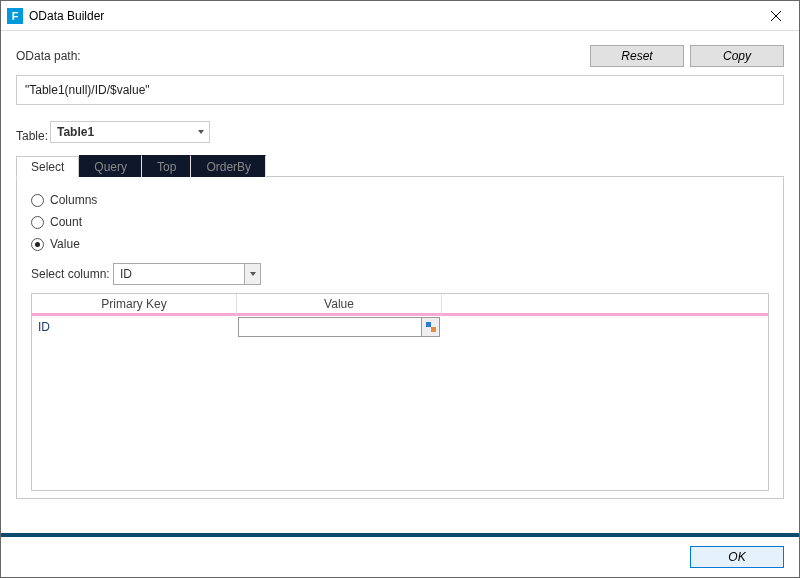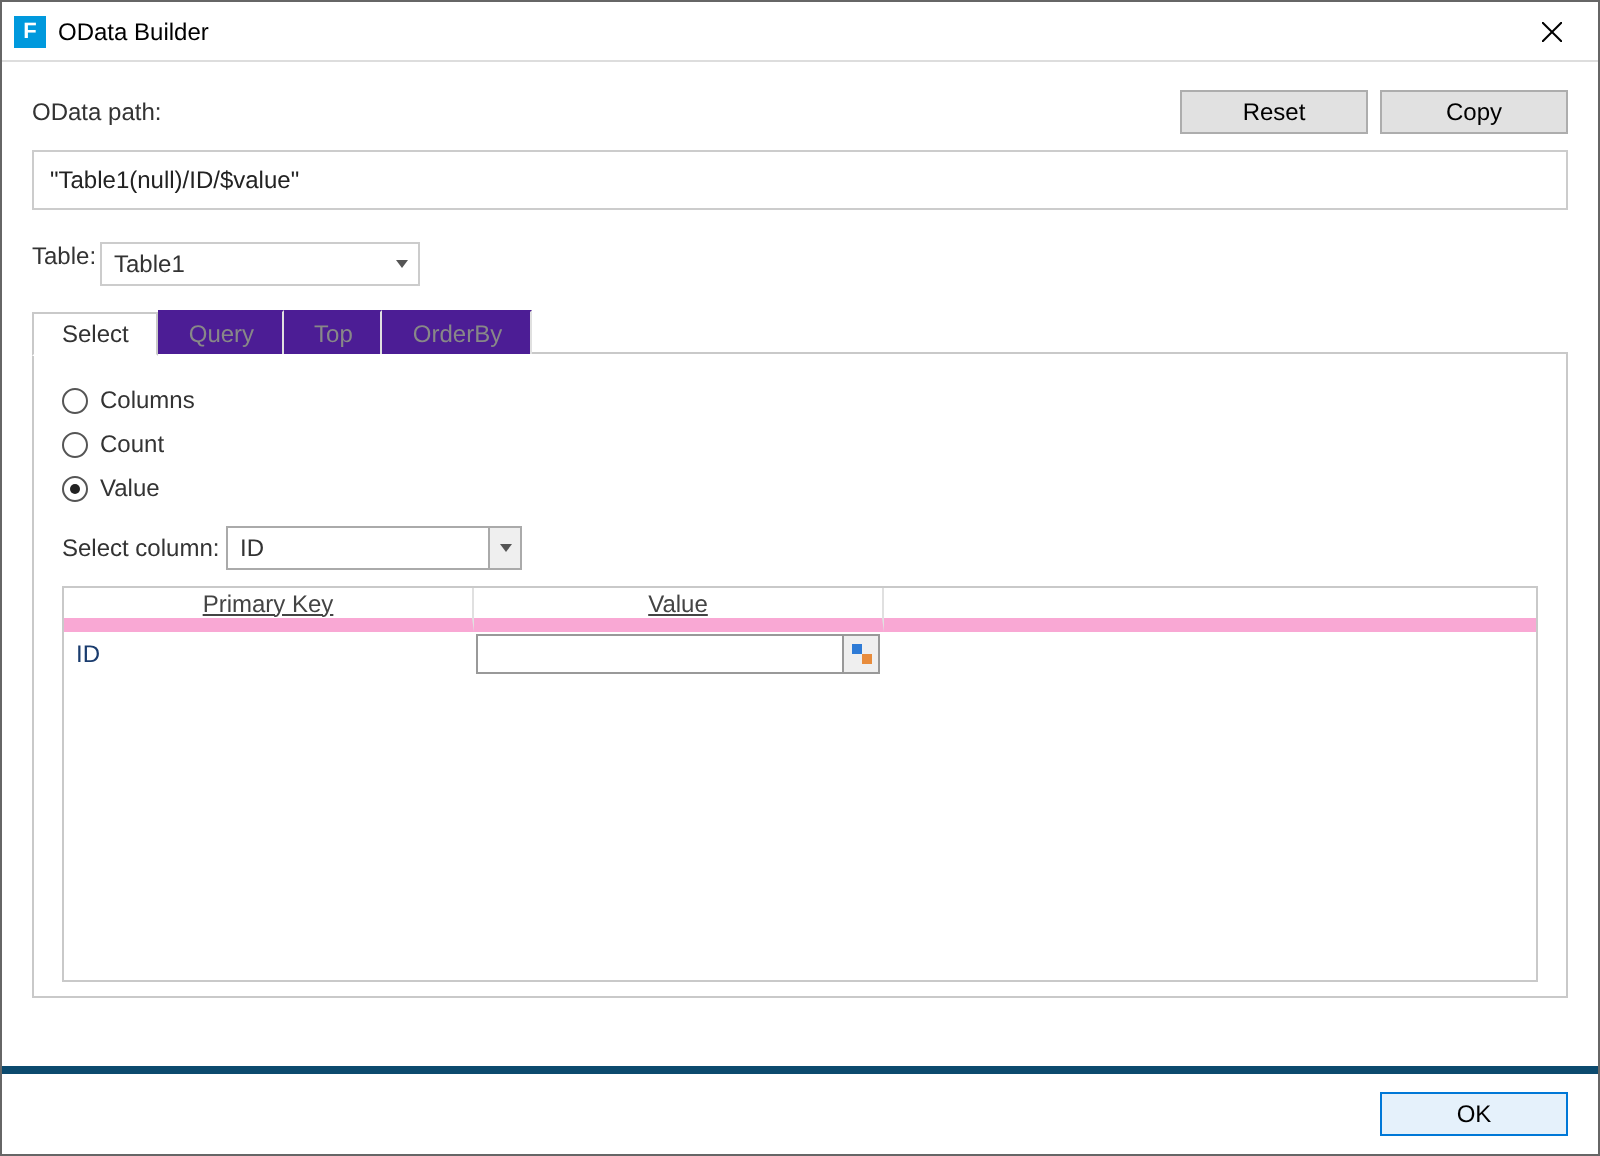--- a/index.html
+++ b/index.html
@@ -67,54 +67,56 @@
   .wide-btn {
     width: 94px;
     height: 22px;
     margin-left: 6px;
     background: #e1e1e1;
     border: 1px solid #adadad;
     font-size: 12px;
     font-family: inherit;
     cursor: pointer;
     padding: 0;
+    font-style: italic;
   }
   .wide-btn.primary {
     border: 1px solid #0078d7;
     background: #e5f1fb;
   }
 
   .path-field {
     width: 100%;
     height: 30px;
     border: 1px solid #ccc;
     padding: 0 8px;
     display: flex;
     align-items: center;
     font-size: 12px;
     color: #222;
     margin-bottom: 16px;
   }
 
   .table-row {
     display: flex;
-    align-items: flex-start;
+    align-items: flex-end;
     margin-bottom: 12px;
   }
   .table-row label { width: 34px; }
   .dropdown {
     width: 160px;
     height: 22px;
     border: 1px solid #ccc;
     display: flex;
     align-items: center;
     padding: 0 6px;
     position: relative;
     cursor: pointer;
     background: #fff;
+    font-weight: bold;
   }
   .dropdown .dd-chevron {
     position: absolute;
     right: 5px;
     top: 50%;
     transform: translateY(-50%);
     width: 0; height: 0;
     border-left: 3px solid transparent;
     border-right: 3px solid transparent;
     border-top: 4px solid #555;
@@ -134,21 +136,21 @@
     display: flex;
     align-items: center;
     font-size: 12px;
     color: #888;
     border: 1px solid transparent;
     border-bottom: none;
     cursor: pointer;
     position: relative;
     top: 1px;
     margin-right: 0px;
-    background: #4c1d95;
+    background: #0f172a;
   }
   .tab.active {
     color: #333;
     border-color: #c9c9c9;
     background: #fff;
     border-bottom: 1px solid #fff;
   }
   .tab:not(.active) {
     border-right: 1px solid #e0e0e0;
     top: 0;
@@ -219,26 +221,25 @@
     border: 1px solid #c9c9c9;
     height: 198px;
   }
   .gridhead {
     display: flex;
     height: 22px;
     background: #fff;
   }
   .gh-cell {
     border-right: 1px solid #e0e0e0;
-    border-bottom: 7px solid #f9a8d4;
+    border-bottom: 3px solid #f9a8d4;
     display: flex;
     align-items: center;
     justify-content: center;
     color: #444;
-    text-decoration: underline;
   }
   .gh-cell.pk { width: 205px; }
   .gh-cell.val { width: 205px; }
   .gh-cell.pad { flex: 1 1 auto; border-right: none; }
 
   .gridrow {
     display: flex;
     height: 22px;
   }
   .gd-cell {

